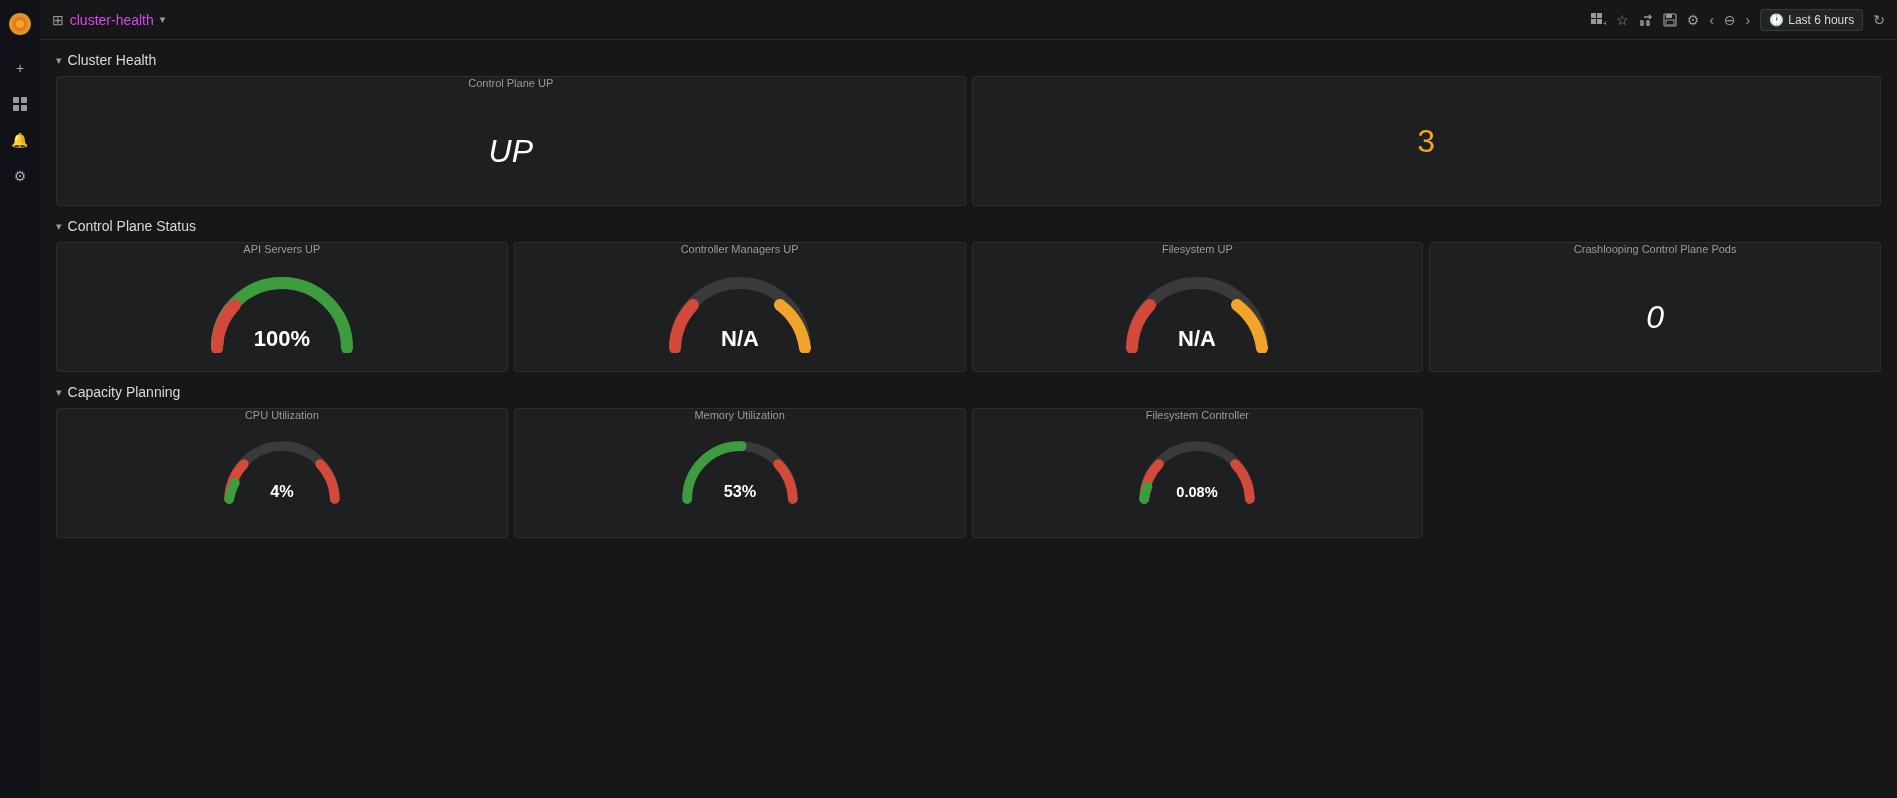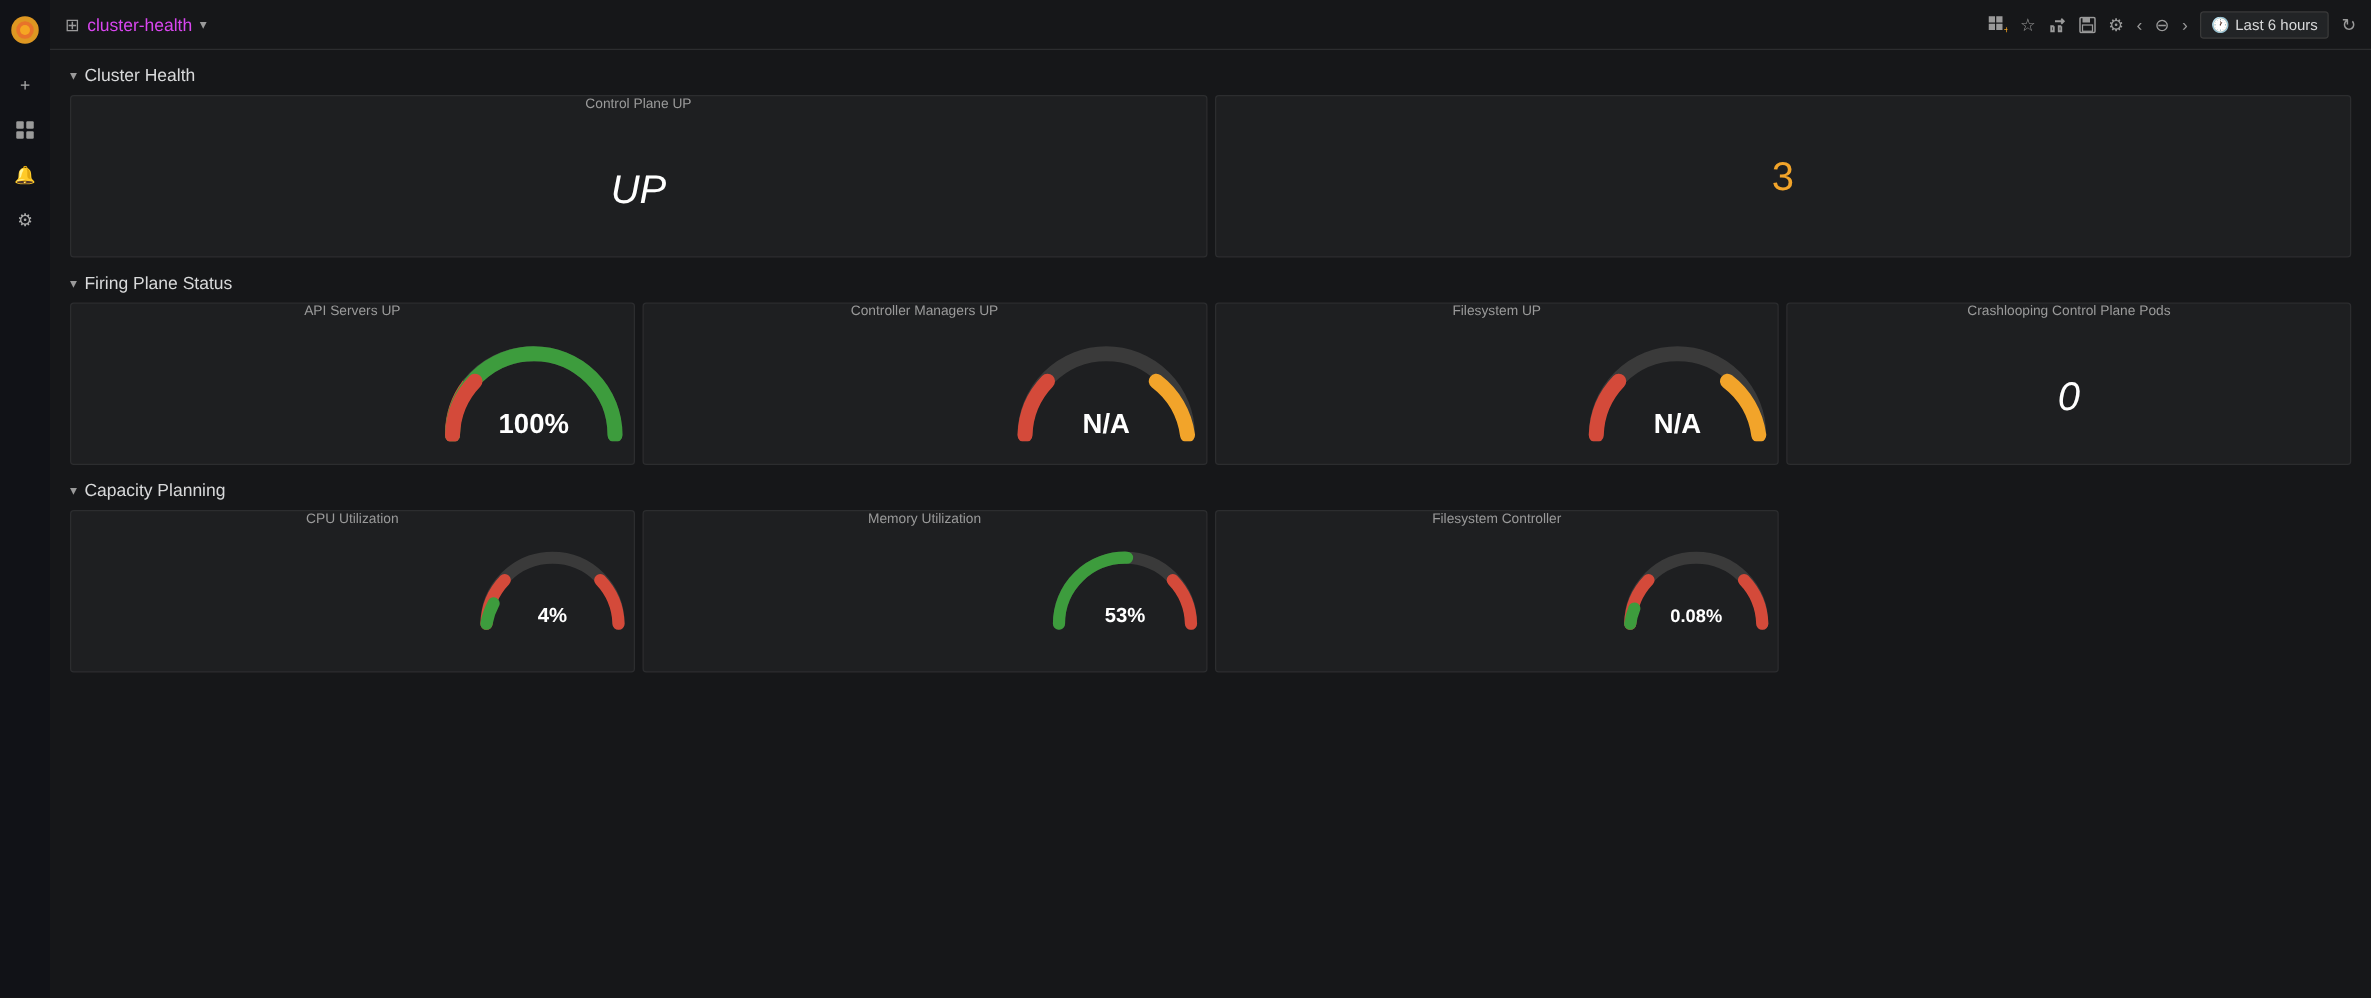--- a/index.html
+++ b/index.html
@@ -158,21 +158,21 @@
       justify-content: center;
       flex: 1;
     }
     .panel-value.orange { color: #f2a42a; }
     .panel-value.white { color: #ffffff; font-style: italic; }
 
     
     .gauge-container {
       display: flex;
       flex-direction: column;
-      align-items: flex-end;
+      align-items: center;
       flex: 1;
       width: 100%;
     }
     .gauge-wrap {
       position: relative;
       width: 160px;
       height: 90px;
     }
     .gauge-wrap.small {
       width: 130px;
@@ -264,21 +264,21 @@
         </div>
         <div class="panel">
           <div class="panel-value orange">3</div>
         </div>
       </div>
     </div>
 
     <div class="section">
       <div class="section-header">
         <span class="chevron">▾</span>
-        <span>Firing Plane Status</span>
+        <span>Control Plane Status</span>
       </div>
       <div class="panel-grid grid-4">
 
         <div class="panel">
           <div class="panel-title">API Servers UP</div>
           <div class="gauge-container">
             <div class="gauge-wrap">
               <svg class="gauge-svg" viewBox="0 0 160 90" xmlns="http://www.w3.org/2000/svg">
 
                 <path d="M15 85 A65 65 0 0 1 145 85" fill="none" stroke="#3a3a3a" stroke-width="12" stroke-linecap="round"></path>

